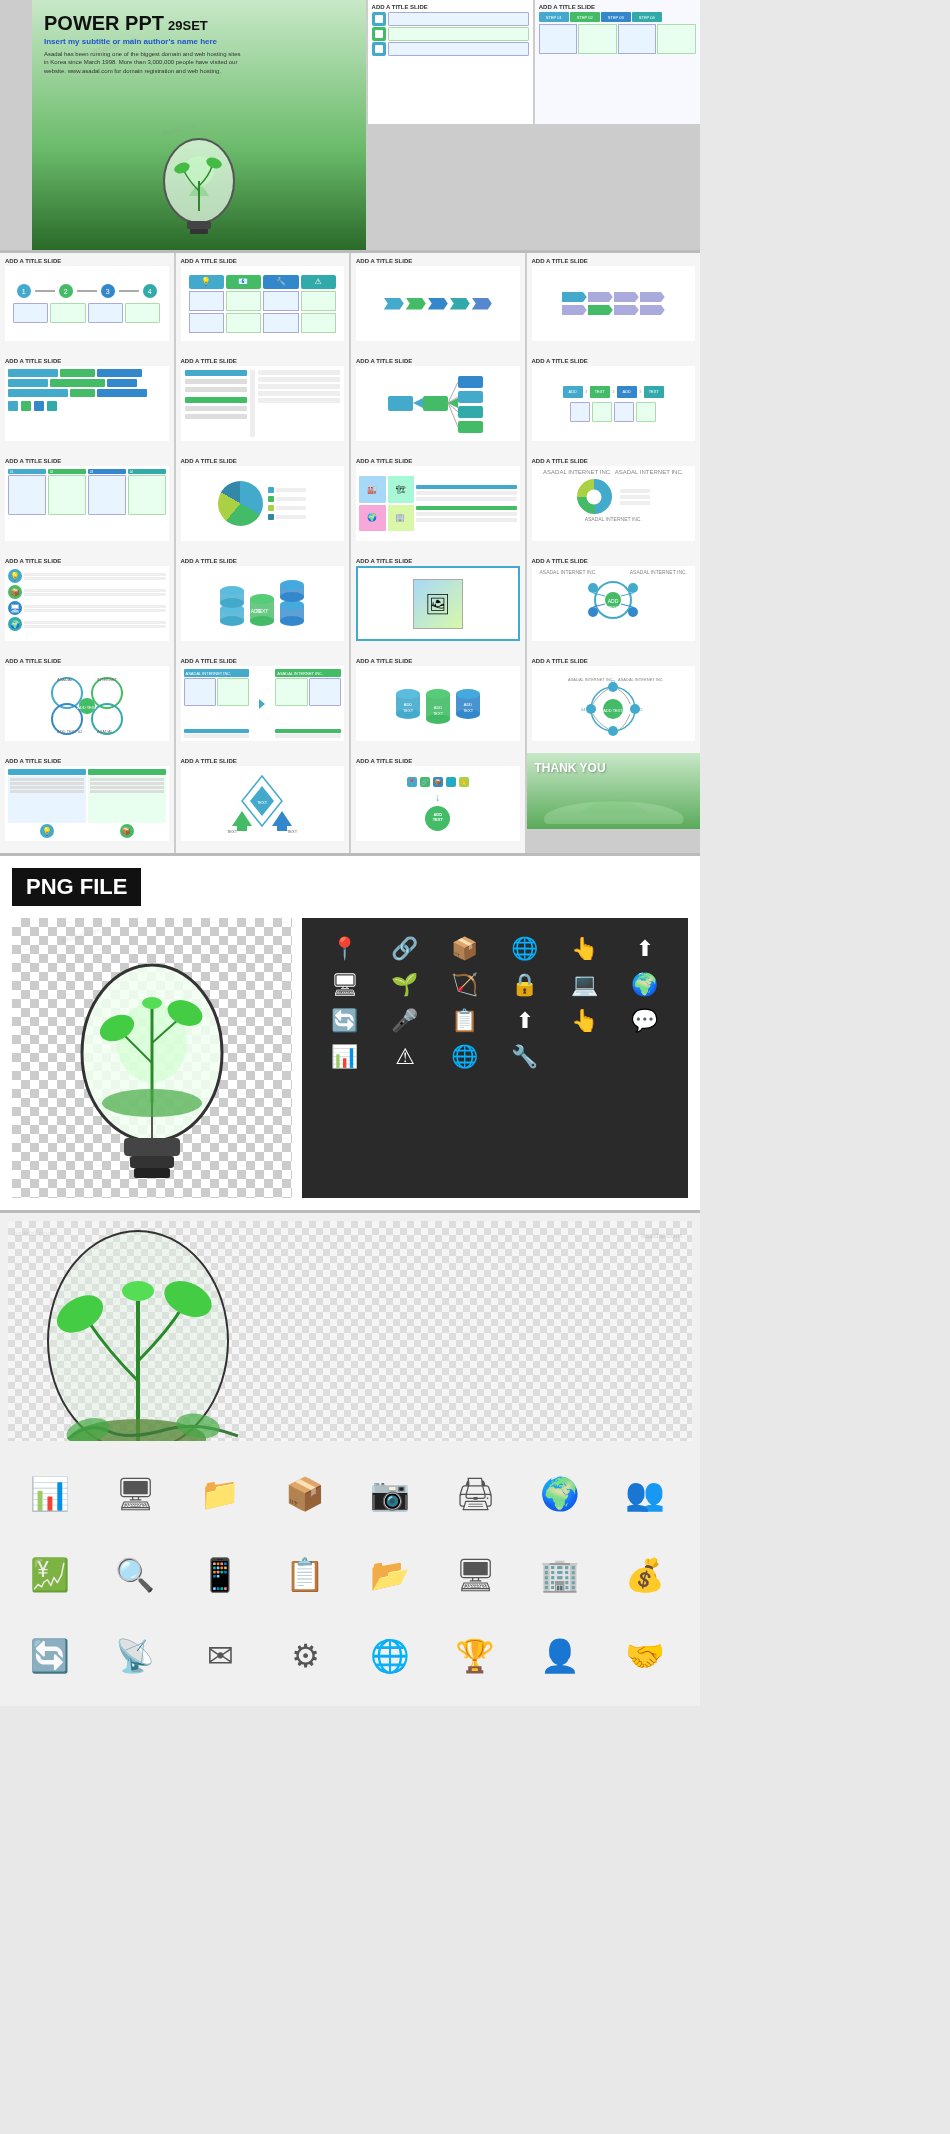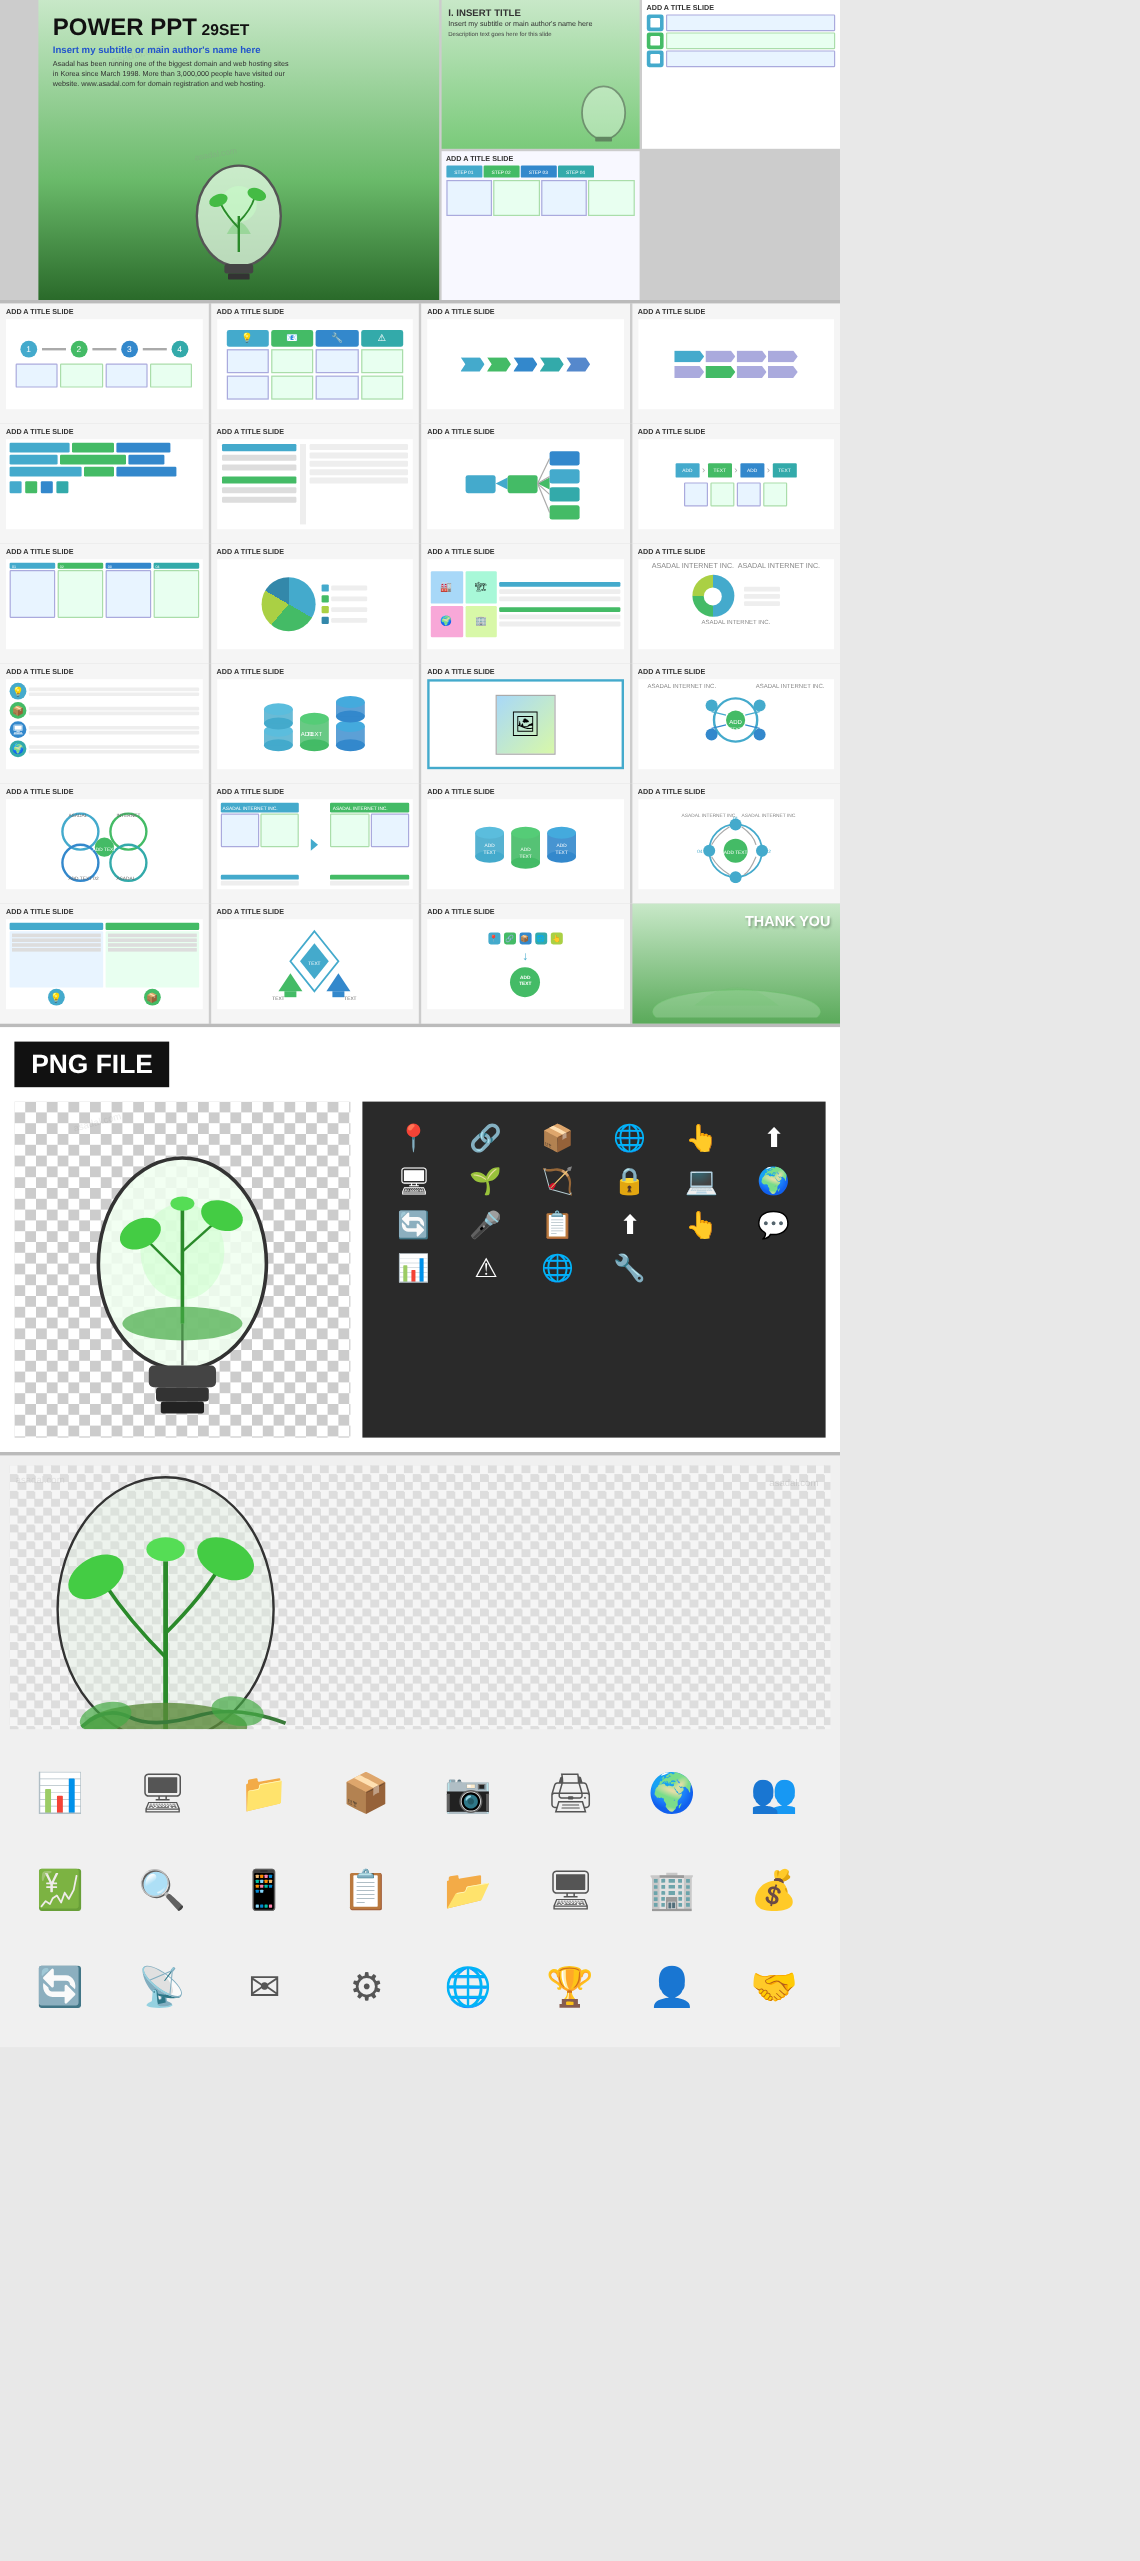--- a/index.html
+++ b/index.html
@@ -56,30 +56,20 @@
         <ellipse cx="60" cy="47" rx="8" ry="5" fill="#44bb44" transform="rotate(20,60,47)"></ellipse>
         <text x="5" y="20" font-size="7" fill="rgba(150,150,150,0.3)" transform="rotate(-10)">asadal.com</text>
       </svg>
     </div>
     <div class="wm" style="top:40px; left:60px;">asadal.com</div>
   </div>
 
   <div style="width:349px; display:grid; grid-template-columns:1fr 1fr; grid-template-rows:1fr 1fr; gap:2px;">
 
 
-    <div style="background:linear-gradient(180deg,#c8e8c8,#7aca7a); padding:6px; overflow:hidden; position:relative;">
-      <div style="font-size:8px; font-weight:bold; color:#333; margin-bottom:3px;">I. INSERT TITLE</div>
-      <div style="font-size:6px; color:#333; line-height:1.3;">Insert my subtitle or main author's name here<br><span style="font-size:5px; color:#444;">Description text goes here for this slide</span></div>
-      <div style="position:absolute; right:5px; bottom:5px; width:50px; height:60px; opacity:0.5;">
-        <svg width="50" height="60" viewBox="0 0 50 60">
-          <ellipse cx="25" cy="35" rx="18" ry="22" fill="rgba(240,255,240,0.8)" stroke="#555" stroke-width="1.5"></ellipse>
-          <rect x="18" y="55" width="14" height="4" rx="1" fill="#444"></rect>
-        </svg>
-      </div>
-    </div>
 
     <div style="background:#fff; padding:4px; overflow:hidden;">
       <div style="font-size:6px; font-weight:bold; color:#333; margin-bottom:2px;">ADD A TITLE SLIDE</div>
       <div style="display:flex; gap:2px;">
         <div style="width:14px; height:50px; display:flex; flex-direction:column; gap:1px;">
           <div style="width:14px; height:14px; background:#44aacc; border-radius:2px; display:flex; align-items:center; justify-content:center;">
             <div style="width:8px; height:8px; background:#fff; border-radius:1px;"></div>
           </div>
           <div style="width:14px; height:14px; background:#44bb66; border-radius:2px; display:flex; align-items:center; justify-content:center;">
             <div style="width:8px; height:8px; background:#fff; border-radius:1px;"></div>
@@ -633,21 +623,21 @@
         <div style="width:10px; height:10px; background:#33aaaa; border-radius:2px; display:flex; align-items:center; justify-content:center; font-size:6px; color:#fff;">🌐</div>
         <div style="width:10px; height:10px; background:#aad044; border-radius:2px; display:flex; align-items:center; justify-content:center; font-size:6px; color:#fff;">👆</div>
       </div>
 
       <div style="font-size:10px; color:#44aacc; line-height:1;">↓</div>
 
       <div style="width:25px; height:25px; background:#44bb66; border-radius:50%; display:flex; align-items:center; justify-content:center; font-size:4px; color:#fff; text-align:center; line-height:1.2; font-weight:bold;">ADD<br>TEXT</div>
     </div>
   </div>
 
-  <div style="background:linear-gradient(180deg,#c8e8c8,#5aaa5a); padding:8px; height:100px; overflow:hidden; position:relative;text-align:right;">
+  <div style="background:linear-gradient(180deg,#c8e8c8,#5aaa5a); padding:8px; height:76px; overflow:hidden; position:relative;">
     <div style="font-size:12px; font-weight:bold; color:#fff; text-shadow:1px 1px 2px rgba(0,0,0,0.3);">THANK YOU</div>
     <div style="position:absolute; bottom:5px; left:0; right:0; height:50px; opacity:0.7;">
       <svg width="100%" height="50" viewBox="0 0 170 50">
         <ellipse cx="85" cy="45" rx="70" ry="18" fill="rgba(200,240,200,0.4)" stroke="rgba(100,200,100,0.3)" stroke-width="1"></ellipse>
         <path d="M50 40 Q85 10 120 40" fill="rgba(100,200,100,0.2)" stroke="none"></path>
       </svg>
     </div>
   </div>
 </div>
 

